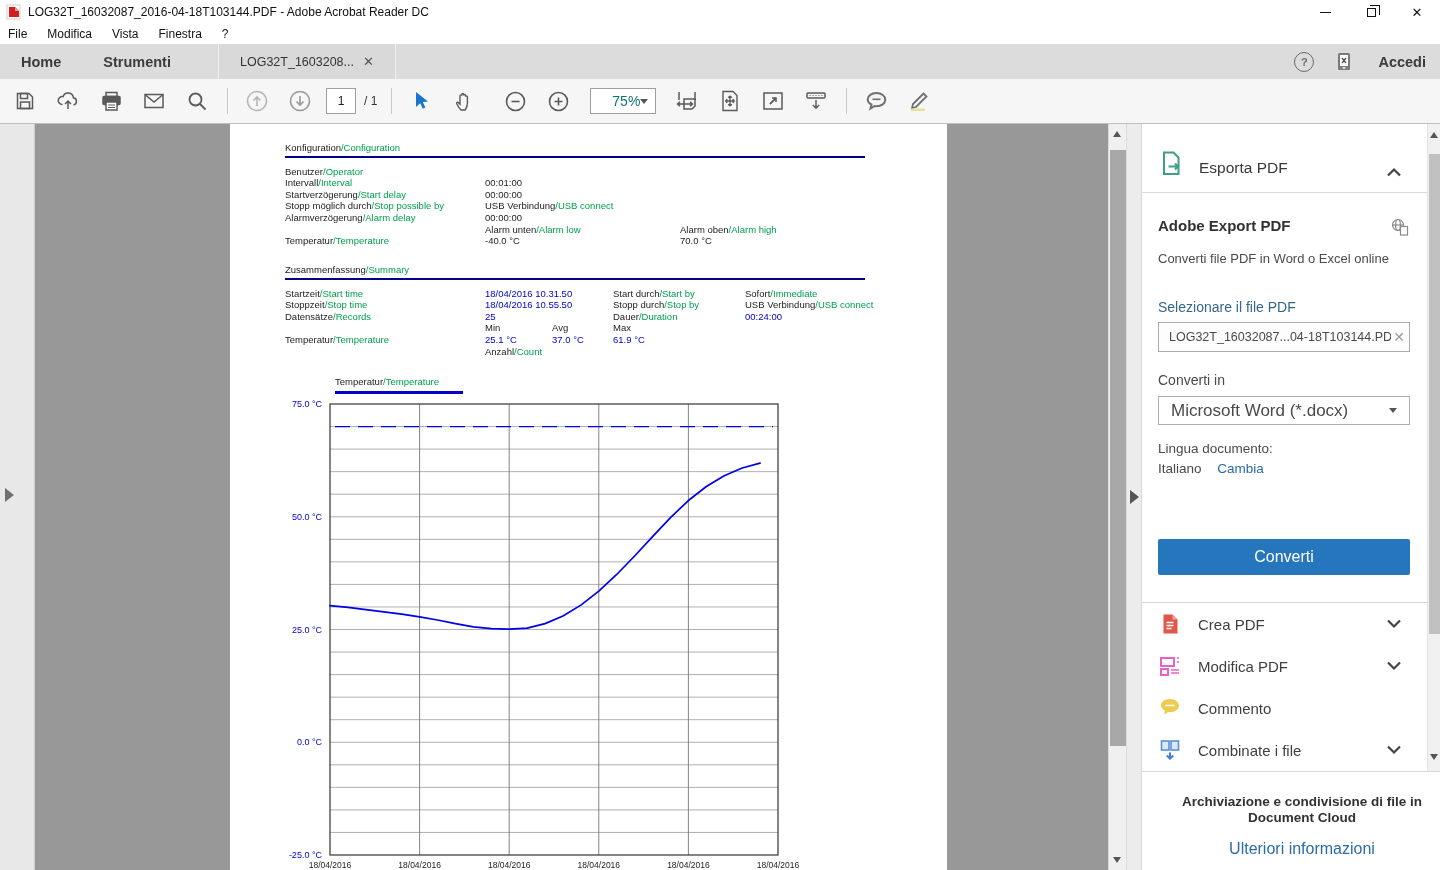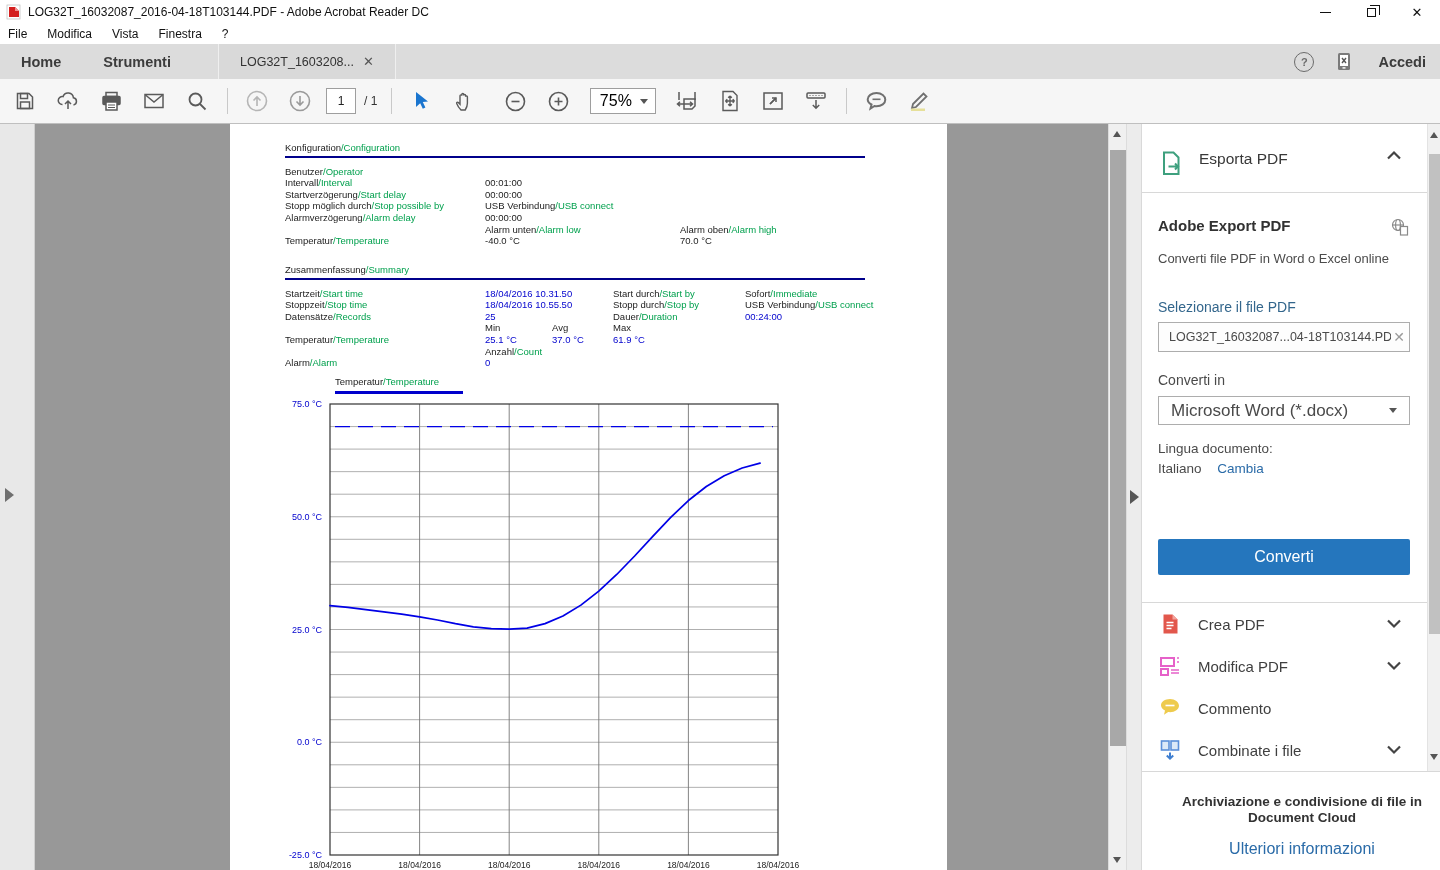--- a/index.html
+++ b/index.html
@@ -30,21 +30,21 @@
   .help-circle{width:20px;height:20px;border:1.6px solid #6b6b6b;border-radius:50%;display:flex;align-items:center;justify-content:center;font-size:11px;font-weight:700;color:#6b6b6b}
   .signin{font-size:14.5px;font-weight:700;color:#3c3c3c;margin-left:24px}
 
   
   .toolbar{position:absolute;top:79px;left:0;width:1440px;height:45px;background:#f6f6f6;border-bottom:1px solid #bfbfbf;display:flex;align-items:center;padding-left:8px}
   .ticon{width:34px;height:34px;margin-right:9px;display:flex;align-items:center;justify-content:center}
   .tb-divider{width:1px;height:26px;background:#c9c9c9;margin:0 12px 0 4px}
   .page-input{width:30px;height:26px;border:1px solid #9e9e9e;background:#fff;font-size:12px;text-align:center;font-family:"Liberation Sans",sans-serif;color:#222}
   .page-total{font-size:12px;color:#333;margin:0 10px 0 8px}
   .zoom-box{width:66px;height:26px;border:1px solid #9e9e9e;background:#fff;display:flex;align-items:center;margin:0 14px 0 6px}
-  .zoom-box .zoom-val{flex:1;text-align:center;font-size:16px;color:#000000}
+  .zoom-box .zoom-val{flex:1;text-align:right;font-size:14px;color:#0f766e}
   .caret-down{width:0;height:0;border-left:4px solid transparent;border-right:4px solid transparent;border-top:5px solid #555;margin-right:7px}
 
   
   .main{position:absolute;top:124px;left:0;width:1440px;height:746px}
   .left-strip{position:absolute;left:0;top:0;width:35px;height:746px;background:#e8e8e8;border-right:1px solid #cfcfcf}
   .pane-arrow{width:0;height:0;border-top:7px solid transparent;border-bottom:7px solid transparent;border-left:9px solid #6f6f6f;position:absolute}
   .doc-bg{position:absolute;left:35px;top:0;width:1073px;height:746px;background:#989898}
   .page{position:absolute;left:195px;top:0;width:717px;height:746px;background:#fff;overflow:hidden}
 
   
@@ -67,21 +67,21 @@
   .doc-scrollbar{position:absolute;left:1108px;top:0;width:18px;height:746px;background:#f0f0f0;border-left:1px solid #dcdcdc}
   .sb-thumb-v{position:absolute;left:1px;width:16px;background:#a8a8a8}
   .chev{width:0;height:0;border-left:4.5px solid transparent;border-right:4.5px solid transparent;position:absolute;left:4px}
   .chev.up{border-bottom:6px solid #555}
   .chev.down{border-top:6px solid #555}
   .right-toggle{position:absolute;left:1126px;top:0;width:15px;height:746px;background:#ececec;border-left:1px solid #dcdcdc}
 
   
   .sidebar{position:absolute;left:1141px;top:0;width:299px;height:746px;background:#fff;border-left:1px solid #d9d9d9}
   .sb-col{position:absolute;left:16px;top:0;width:252px}
-  .sb-header{display:flex;align-items:flex-start;margin-top:26px}
+  .sb-header{display:flex;align-items:flex-end;margin-top:26px}
   .sb-header .sb-title{font-size:15.5px;color:#383838;margin-left:14px}
   .sb-header .chev-up-svg{margin-left:auto;margin-right:8px}
   .sb-divider{position:relative;left:-16px;width:299px;border-top:1px solid #d8d8d8}
   .d1{margin-top:15px}
   .sb-bold-row{display:flex;align-items:flex-start;margin-top:24px}
   .sb-bold{font-size:15px;font-weight:700;color:#323232}
   .sb-desc{margin-top:14px;font-size:13px;color:#4b4b4b}
   .sb-link{color:#33668c;font-size:14px}
   .sel-label{margin-top:33px}
   .file-box{margin-top:7px;height:30px;border:1px solid #adadad;background:#fdfdfd;display:flex;align-items:center;padding:0 4px 0 10px}
@@ -361,27 +361,20 @@
             <div class="srow">
               <div class="cell"><span class="seg-k">Temperatur</span><span class="seg-g">/Temperature</span></div>
               <div class="cell"><span class="seg-b">25.1 °C</span></div>
               <div class="cell"><span class="seg-b">37.0 °C</span></div>
               <div class="cell"><span class="seg-b">61.9 °C</span></div>
               <div class="cell"></div>
             </div>
             <div class="srow">
               <div class="cell"></div>
               <div class="cell"><span class="seg-k">Anzahl</span><span class="seg-g">/Count</span></div>
-              <div class="cell"></div>
-              <div class="cell"></div>
-              <div class="cell"></div>
-            </div>
-            <div class="srow">
-              <div class="cell"><span class="seg-k">Alarm</span><span class="seg-g">/Alarm</span></div>
-              <div class="cell"><span class="seg-b">0</span></div>
               <div class="cell"></div>
               <div class="cell"></div>
               <div class="cell"></div>
             </div>
           </div>
       </div>
 
       <div class="chart-tab-label" id="chart-tab-label"><span class="seg-k">Temperatur</span><span class="seg-g">/Temperature</span></div>
       <div class="chart-tab-bar"></div>
 

